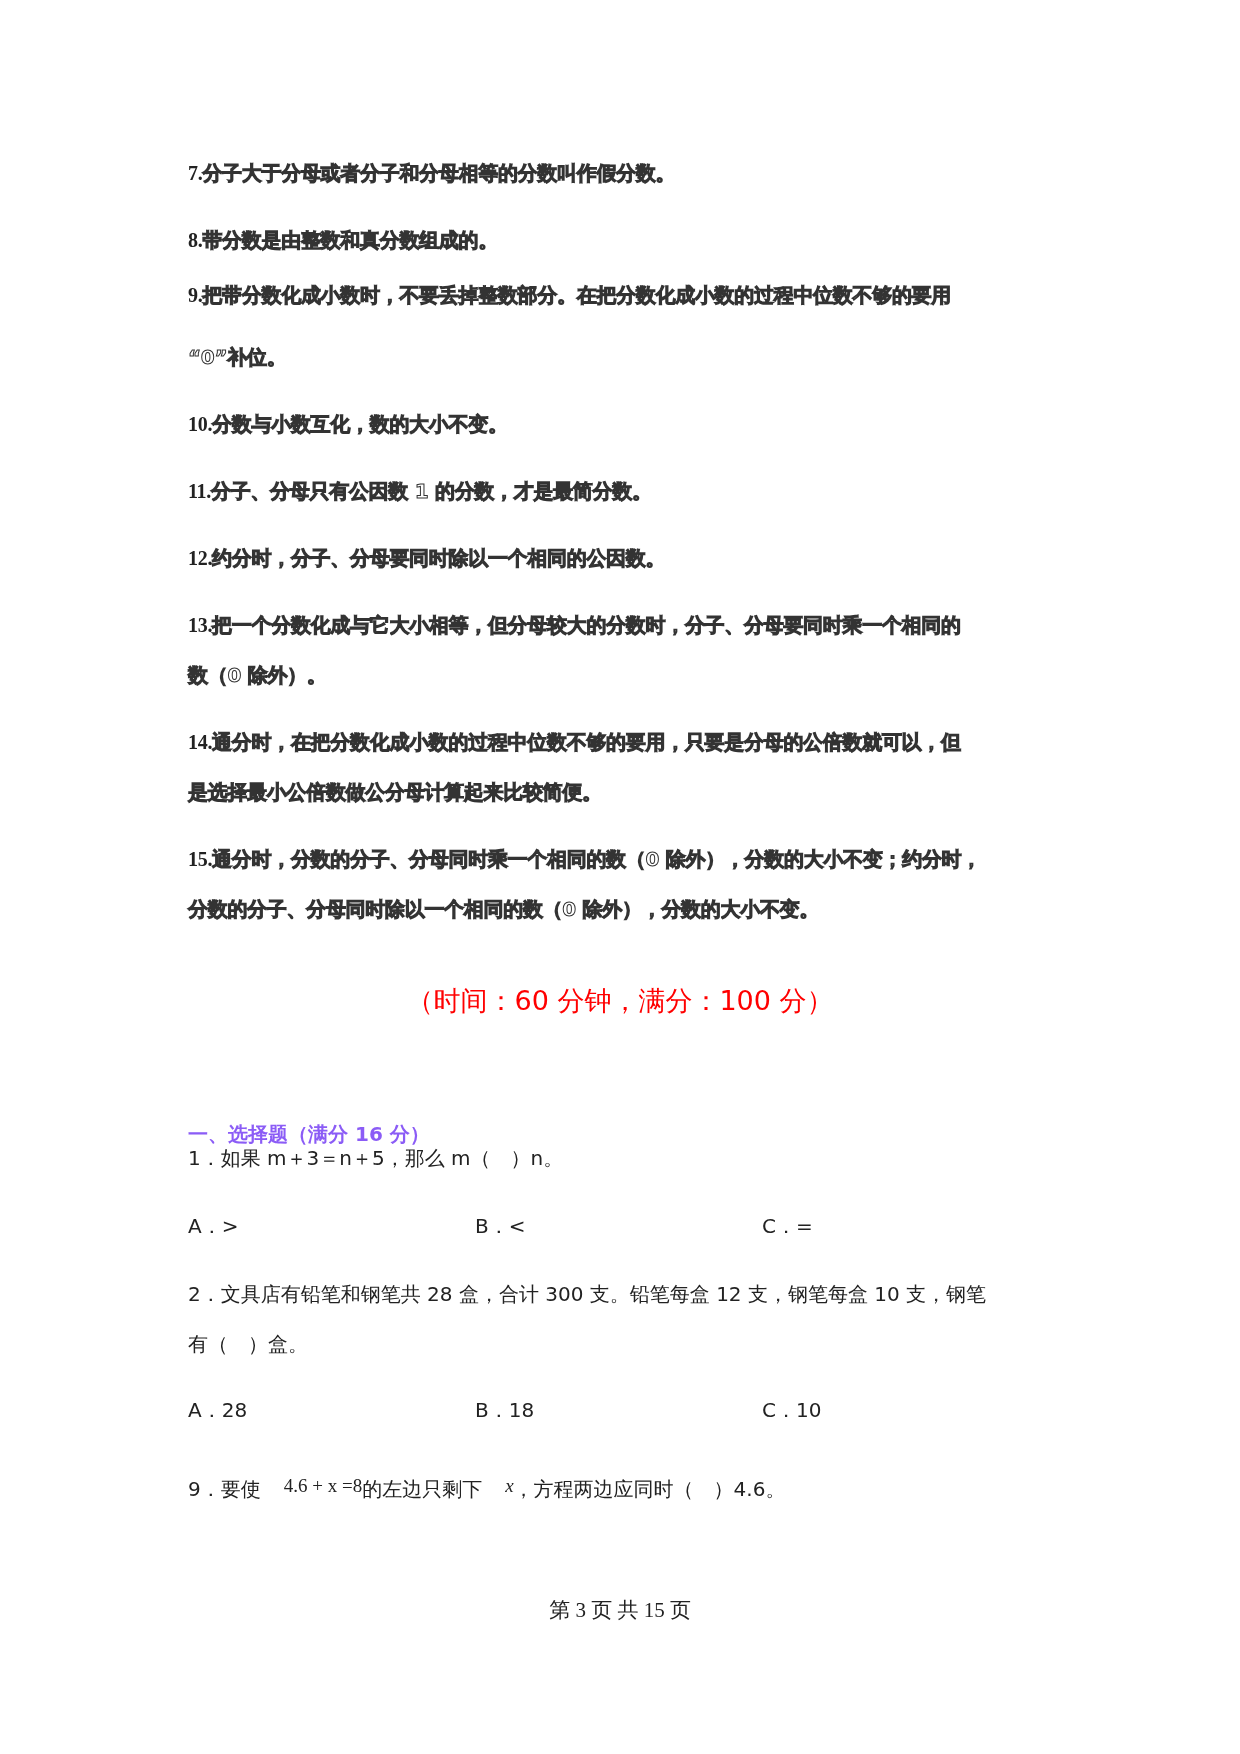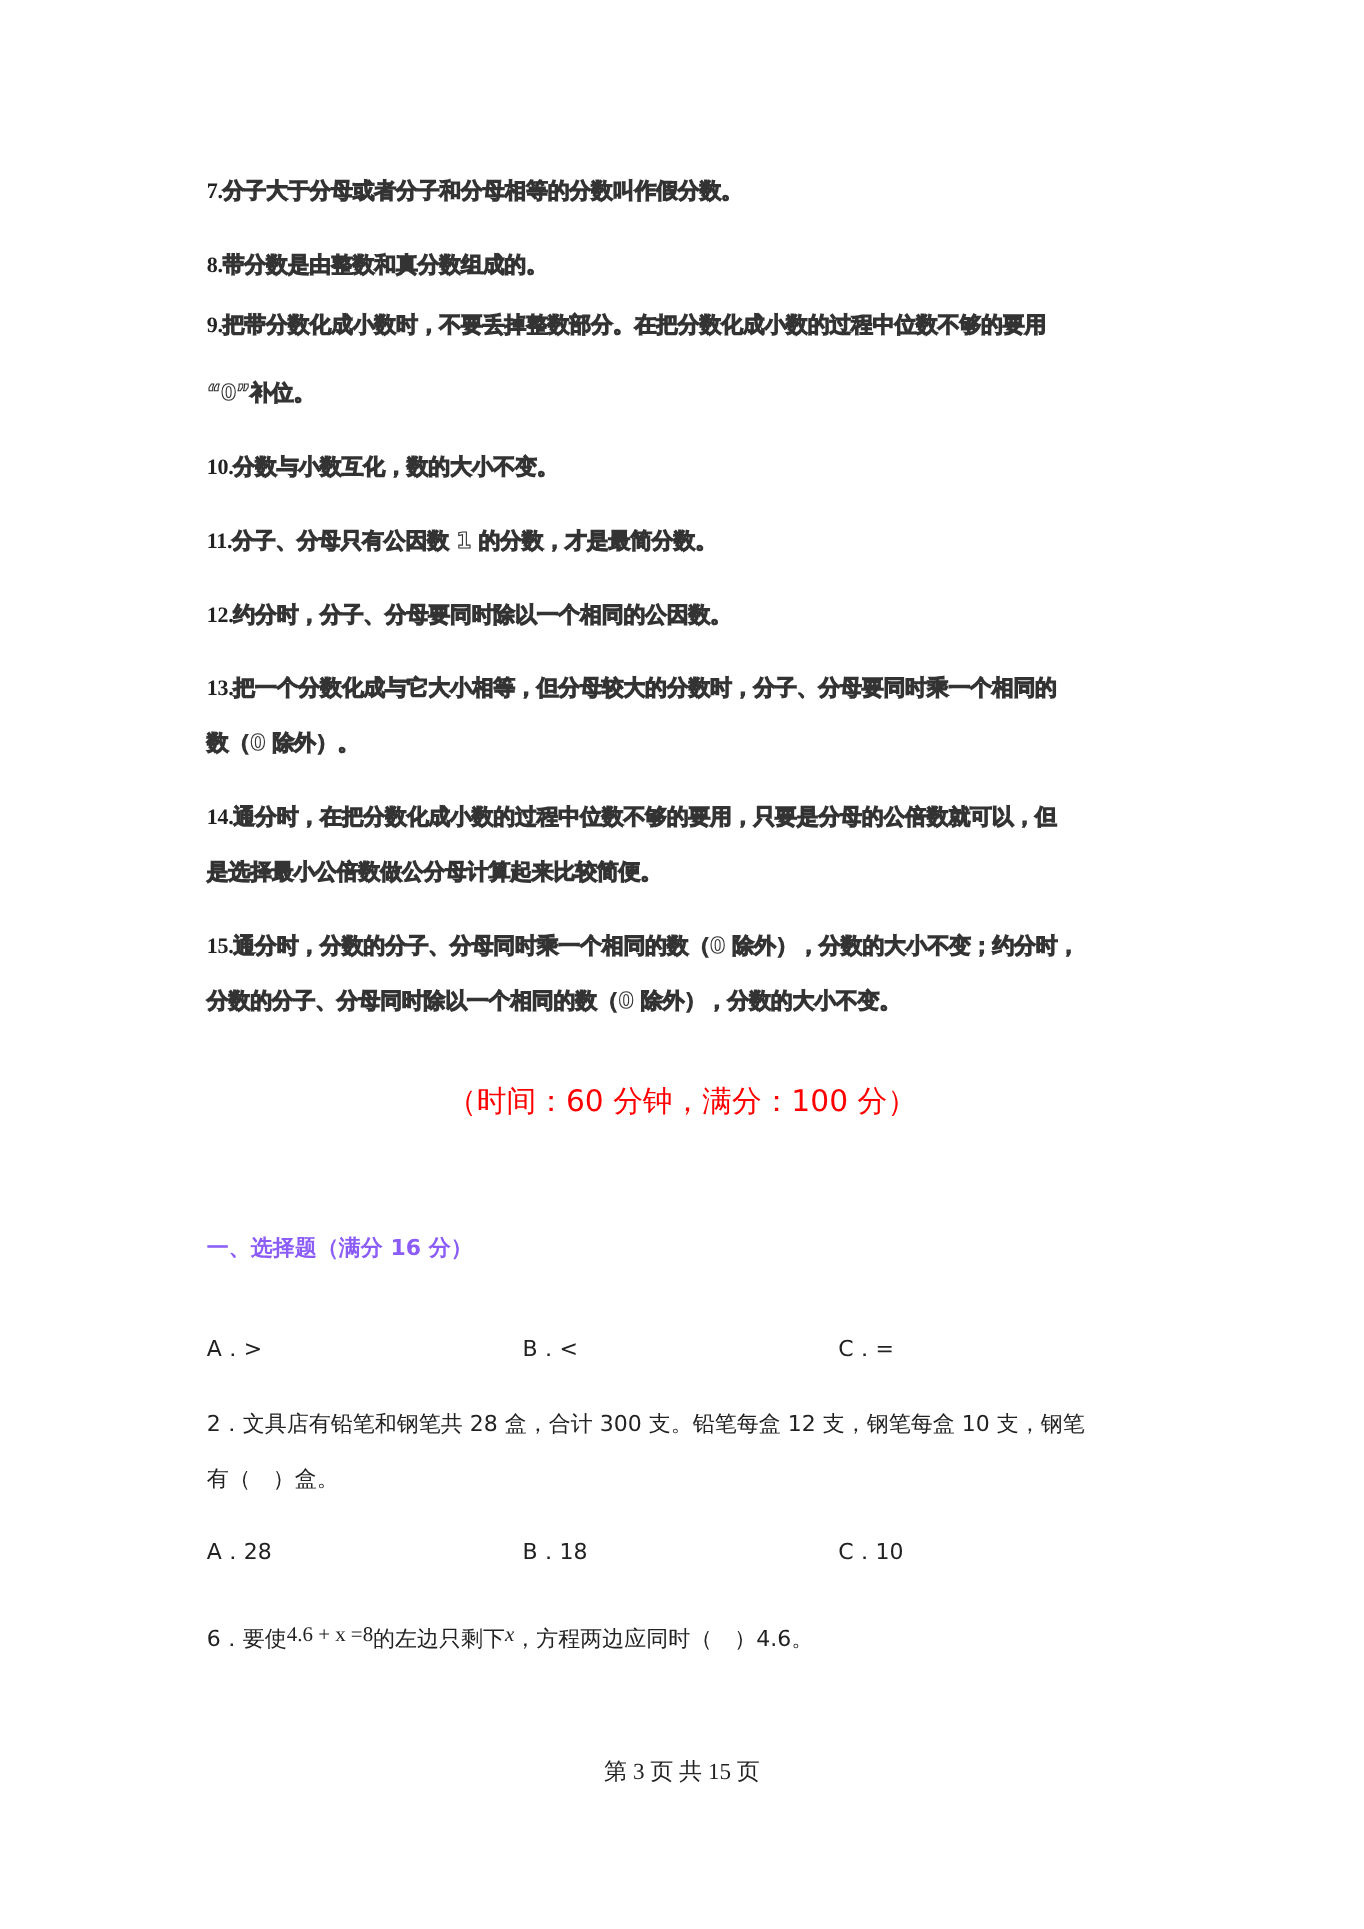--- a/index.html
+++ b/index.html
@@ -10,21 +10,21 @@
           font-weight: bold; white-space: nowrap; letter-spacing: -0.3px; }
     .pt .num { font-family: "Liberation Serif", serif; font-weight: bold; color: #222; }
     .pt .body { font-family: "DejaVu Sans", sans-serif; font-weight: bold;
                 color: #fff; -webkit-text-stroke: 1px #333; text-stroke: 1px #333; }
     .time-header { position: absolute; left: 0; width: 1240px; top: 983px;
                    text-align: center; font-size: 27px; font-weight: normal; color: #ff0000; }
     .section-title { position: absolute; left: 188px; top: 1121px; font-size: 20px;
                      font-weight: bold; color: #8b5cf6; }
     .q { position: absolute; left: 188px; font-size: 20px; color: #222; white-space: nowrap; }
     .opt { position: absolute; font-size: 20px; color: #222; white-space: nowrap; }
-    .math { font-family: "Liberation Serif", serif; font-size: 19px; position: relative; top: -4px; }
+    .math { font-family: "Liberation Serif", serif; font-size: 19px; position: relative; top: -4px; margin-left: 23px; }
     .math i { font-style: italic; }
     .footer { position: absolute; left: 0; width: 1240px; top: 1596px; text-align: center;
               font-family: "Liberation Serif", serif; font-size: 21px; color: #222; }
   </style>
 </head>
 <body>
 
 <div class="page">
 
   <div class="pt" style="top:160px">
@@ -64,28 +64,29 @@
     <span class="num">15.</span><span class="body">通分时，分数的分子、分母同时乘一个相同的数（0 除外），分数的大小不变；约分时，</span>
   </div>
   <div class="pt" style="top:896px">
     <span class="body">分数的分子、分母同时除以一个相同的数（0 除外），分数的大小不变。</span>
   </div>
 
   <div class="time-header">（时间：60 分钟，满分：100 分）</div>
 
   <div class="section-title">一、选择题（满分 16 分）</div>
 
+  <div class="q" style="top:1145px">1．如果 m＋3＝n＋5，那么 m（　）n。</div>
   <div class="opt" style="left:188px; top:1213px">A．&gt;</div>
   <div class="opt" style="left:475px; top:1213px">B．&lt;</div>
   <div class="opt" style="left:762px; top:1213px">C．=</div>
 
   <div class="q" style="top:1281px">2．文具店有铅笔和钢笔共 28 盒，合计 300 支。铅笔每盒 12 支，钢笔每盒 10 支，钢笔</div>
   <div class="q" style="top:1331px">有（　）盒。</div>
   <div class="opt" style="left:188px; top:1397px">A．28</div>
   <div class="opt" style="left:475px; top:1397px">B．18</div>
   <div class="opt" style="left:762px; top:1397px">C．10</div>
 
   <div class="q" style="top:1476px">
-    <span>6．要使</span><span class="math">4.6 + x =8</span><span>的左边只剩下</span><span class="math"><i>x</i></span><span>，方程两边应同时（　）4.6。</span>
+    <span>9．要使</span><span class="math">4.6 + x =8</span><span>的左边只剩下</span><span class="math"><i>x</i></span><span>，方程两边应同时（　）4.6。</span>
   </div>
 
   <div class="footer">第 3 页 共 15 页</div>
 </div>
 
 </body></html>

